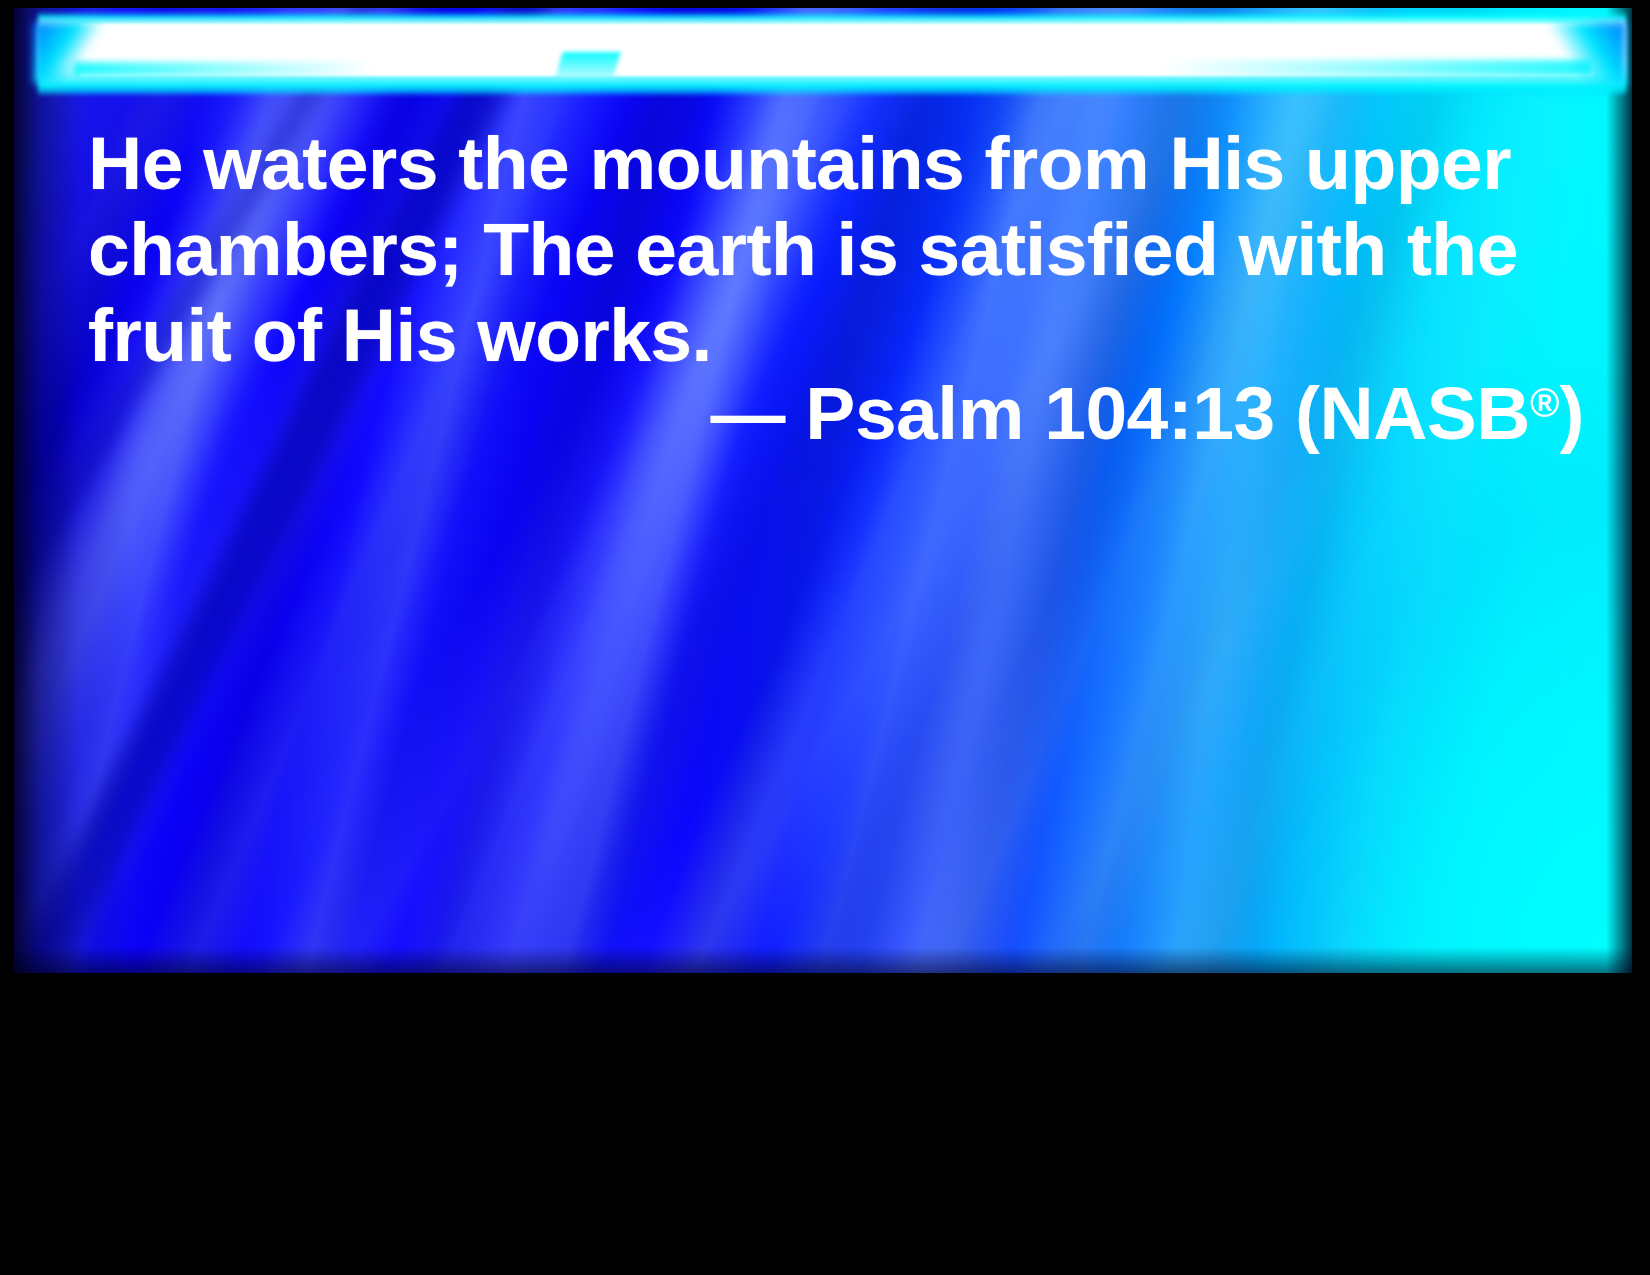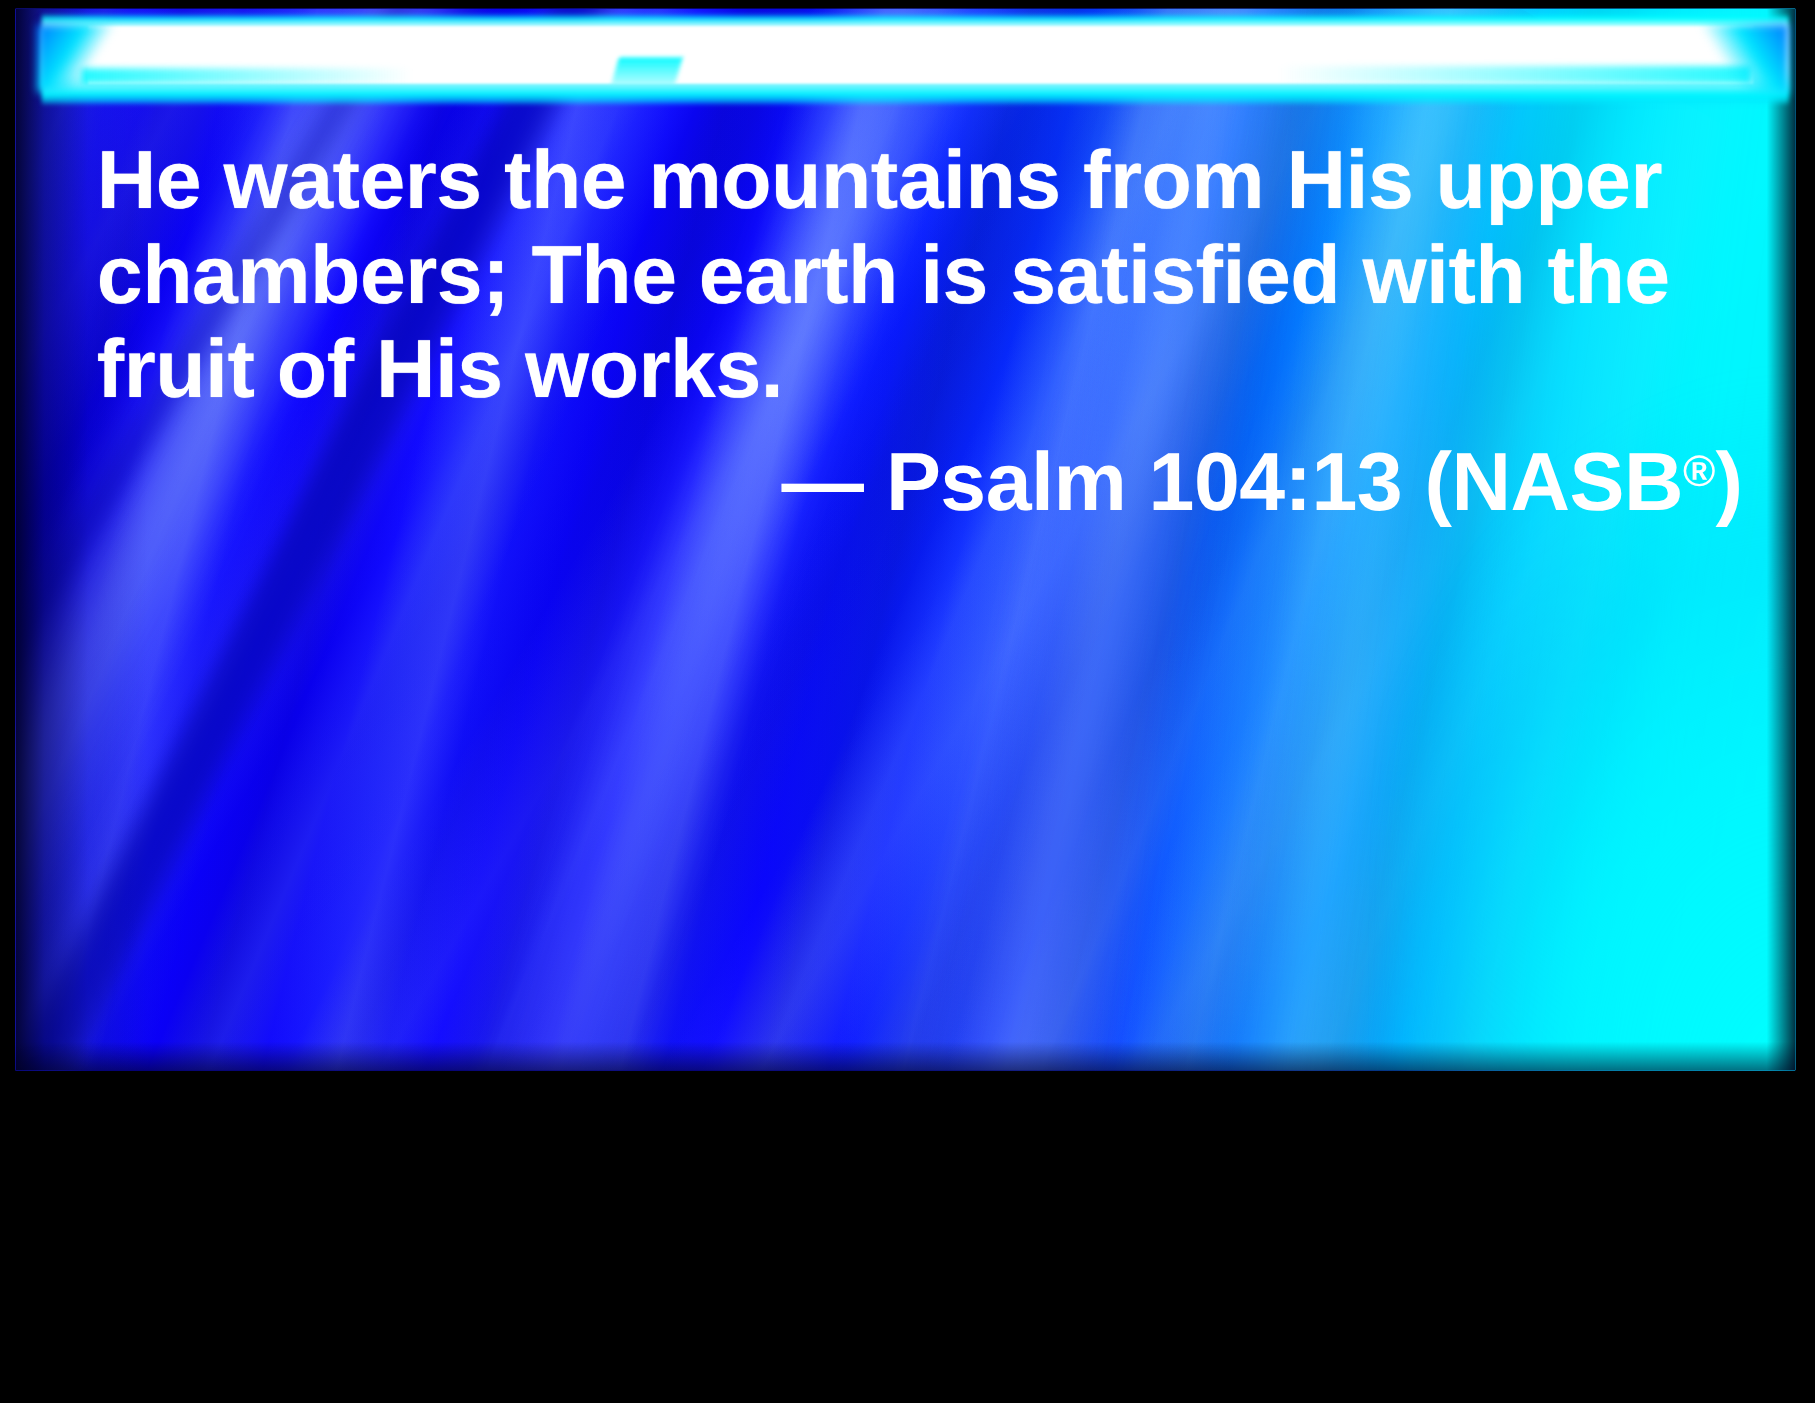--- a/index.html
+++ b/index.html
@@ -281,21 +281,21 @@
     line-height: 86px;
     font-stretch: condensed;
     letter-spacing: -0.5px;
     white-space: pre-wrap;
     text-shadow: 0 0 1px rgba(255,255,255,.6);
   }
   #attribution {
     position: absolute;
     left: 74px;
     right: 48px;
-    top: 378px;
+    top: 352px;
     color: #ffffff;
     font-weight: bold;
     font-size: 75px;
     line-height: 86px;
     font-stretch: condensed;
     letter-spacing: -0.5px;
     text-align: right;
   }
   #attribution .reg {
     font-size: 40px;

